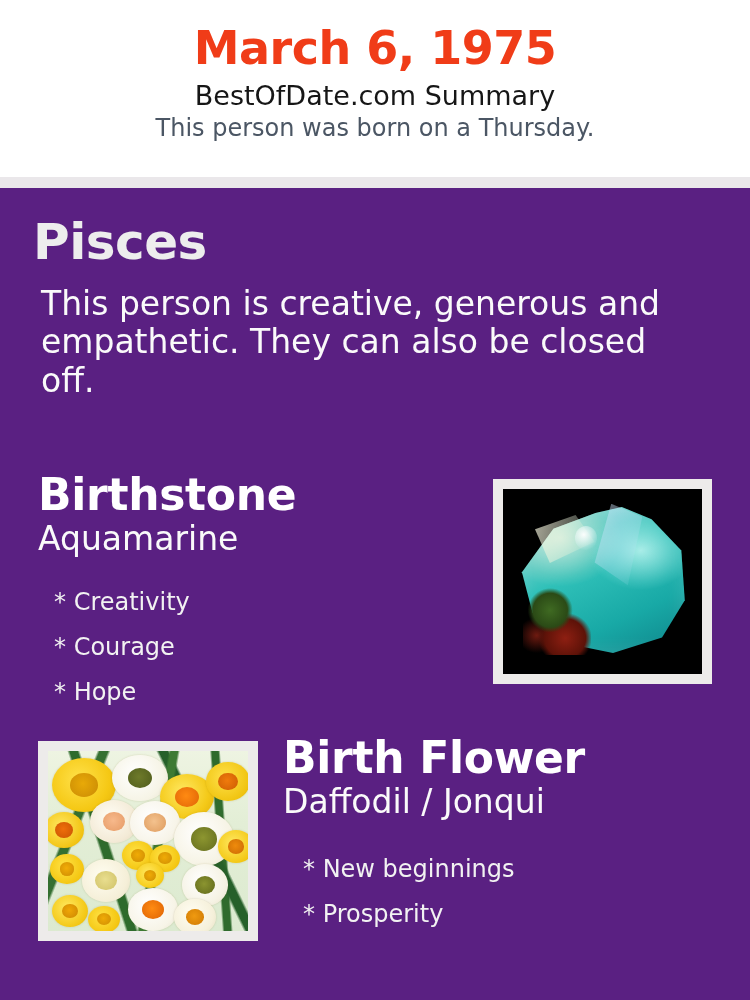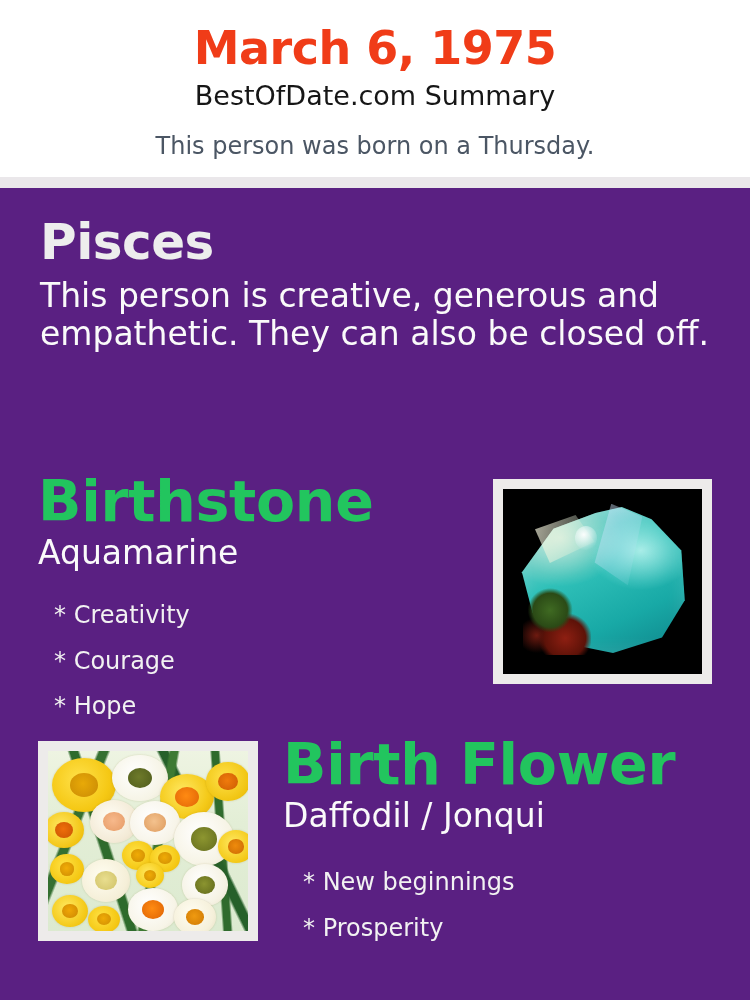--- a/index.html
+++ b/index.html
@@ -41,21 +41,21 @@
   }
   .header-site {
     margin: 0;
     padding-top: 6px;
     font-size: 27px;
     font-weight: 400;
     color: #161616;
     line-height: 1.15;
   }
   .header-weekday {
-    margin: 18px;
+    margin: 0;
     padding-top: 4px;
     font-size: 24px;
     font-weight: 400;
     color: #4B5664;
     line-height: 1.15;
   }
   .divider-band {
     position: absolute;
     left: 0; top: 177px;
     width: 750px;
@@ -68,52 +68,52 @@
     position: absolute;
     left: 0; top: 188px;
     width: 750px;
     height: 812px;
     background: #5A2082;
   }
 
   
   .zodiac {
     position: absolute;
-    left: 40px; top: 28px;
+    left: 33px; top: 28px;
     width: 680px;
   }
   .zodiac-name {
     margin: 0;
     font-size: 50px;
     font-weight: 700;
     color: #EDEDED;
     line-height: 1.05;
     letter-spacing: -0.5px;
   }
   .zodiac-desc {
-    margin: 0;
+    margin: 8px;
     padding-top: 8px;
     font-size: 33px;
     font-weight: 400;
     color: #FAFAFA;
     line-height: 1.18;
     max-width: 670px;
   }
 
   
   .birthstone {
     position: absolute;
     left: 38px; top: 284px;
     width: 440px;
   }
   .section-heading {
     margin: 0;
-    font-size: 57px;
+    font-size: 44px;
     font-weight: 700;
-    color: #22c55e;
+    color: #ffffff;
     line-height: 1.05;
     letter-spacing: -0.3px;
   }
   .section-subject {
     margin: 0;
     padding-top: 2px;
     font-size: 33px;
     font-weight: 400;
     color: #FAFAFA;
     line-height: 1.14;

